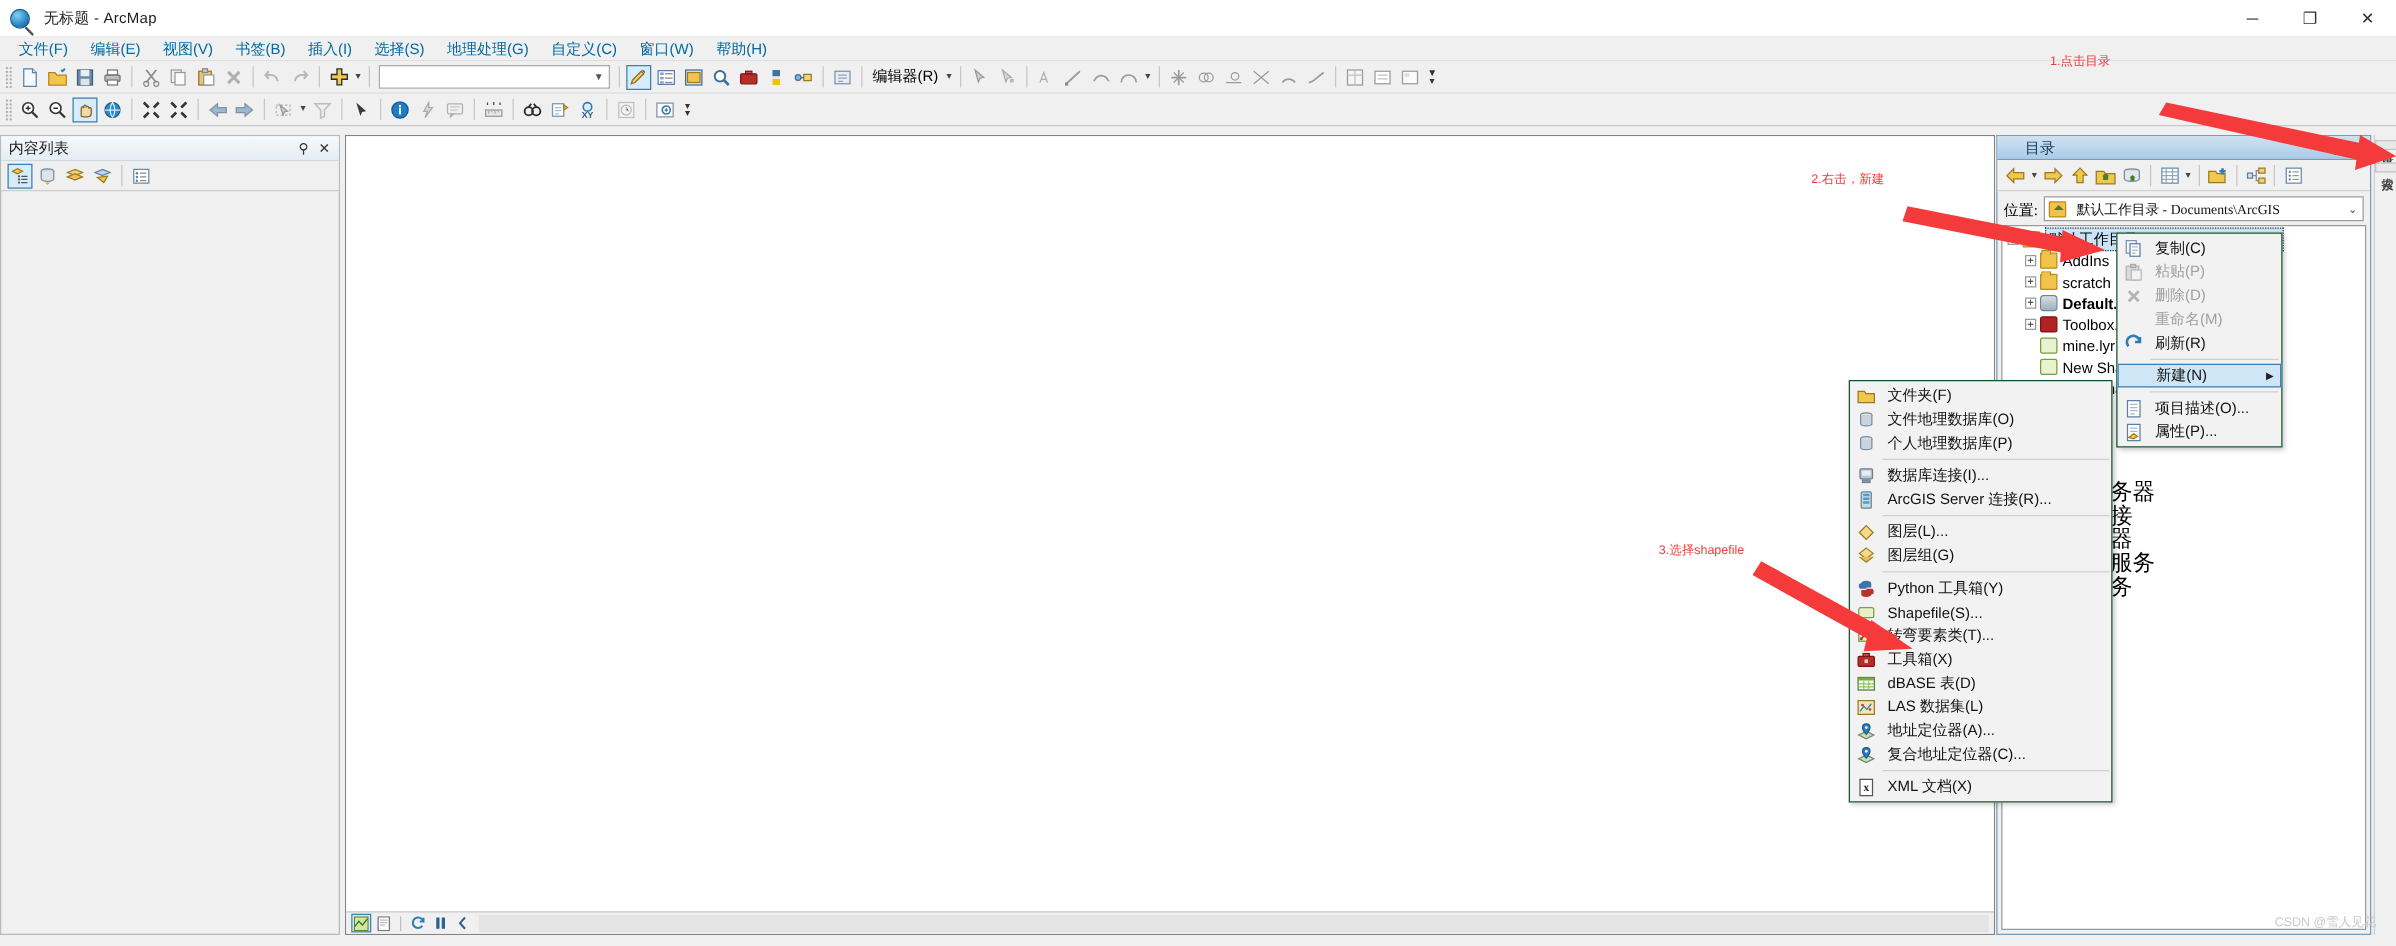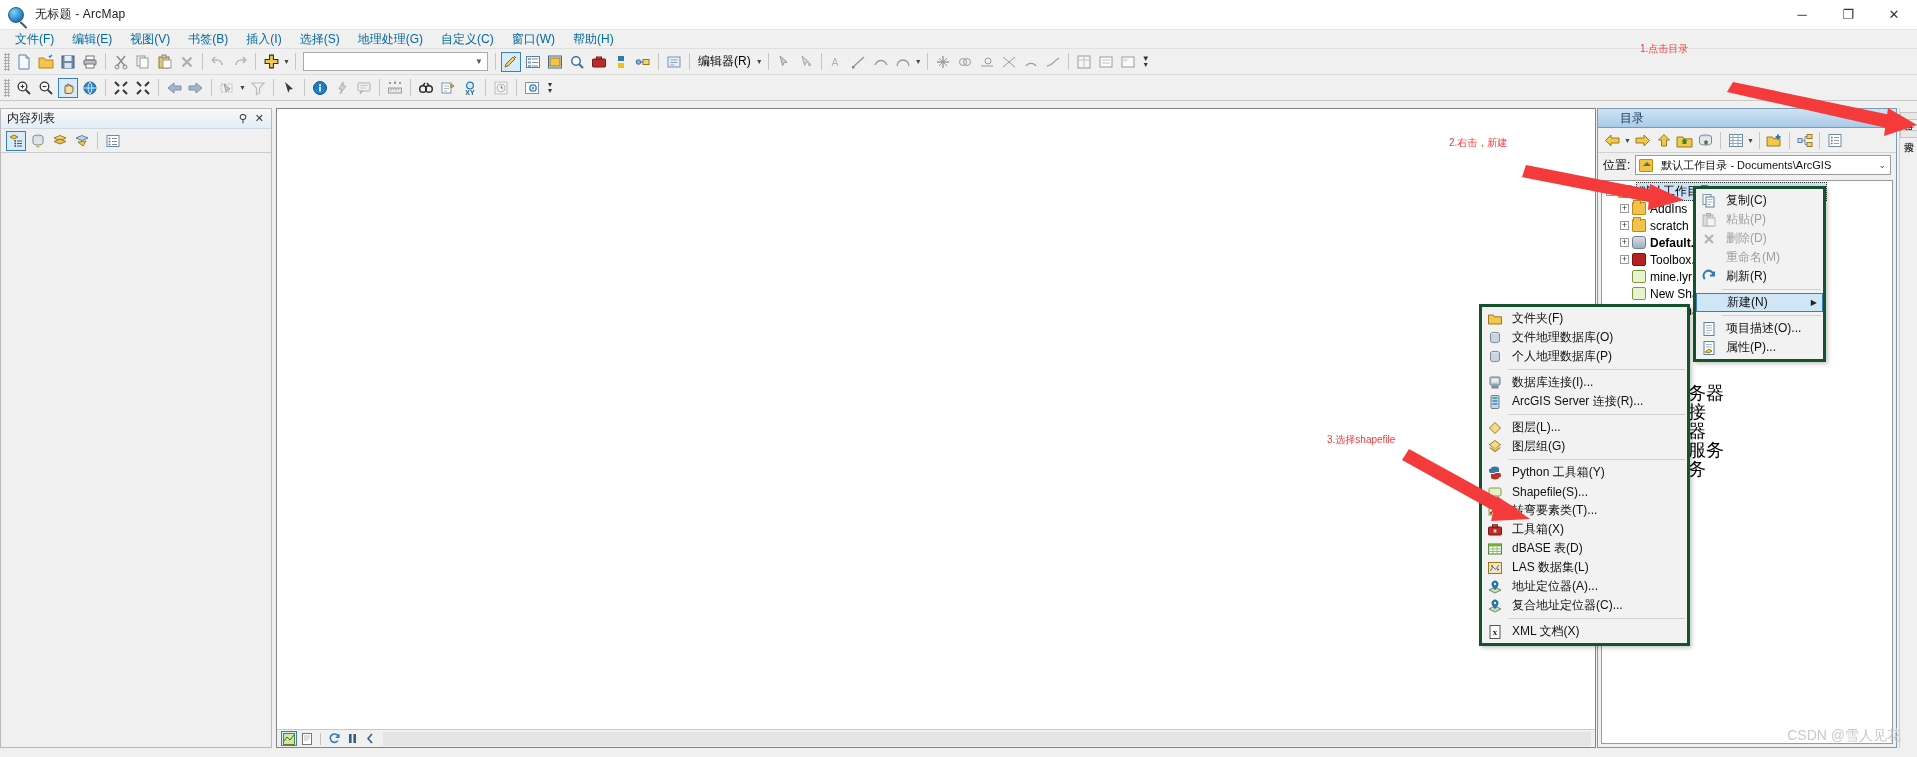--- a/index.html
+++ b/index.html
@@ -153,21 +153,21 @@
   .cat-title .acts div { font-size: 11px; color: #16384f; cursor: pointer; }
   .cat-tools {
     height: 25px; display: flex; align-items: center; padding-left: 4px;
     background: #f0f0f0; border-bottom: 1px solid #d2d2d2;
   }
   .cicon {
     width: 19px; height: 19px; display: inline-flex; align-items: center; justify-content: center;
     font-size: 12px; margin: 0 1px; flex: 0 0 auto;
   }
   .cat-loc {
-    height: 24px; display: flex; align-items: center; padding: 0 5px; gap: 5px;
+    height: 24px; display: flex; align-items: flex-end; padding: 0 5px; gap: 5px; font-family: Liberation Serif, serif;
   }
   .cat-loc .lbl { font-size: 12px; color: #000; white-space: nowrap; }
   .loc-combo {
     flex: 1; height: 20px; background: #fff; border: 1px solid #9c9c9c;
     display: flex; align-items: center; padding-left: 3px; gap: 4px;
     font-size: 11px; color: #111;
   }
   .loc-combo .dd { margin-left: auto; margin-right: 4px; font-size: 9px; color: #444; }
   .cat-tree {
     position: absolute; left: 3px; right: 3px; top: 71px; bottom: 3px;
@@ -206,21 +206,21 @@
   .ico-tbx {
     background: #b32222; border:1px solid #7d1212; border-radius:2px;
   }
   .ico-lyr {
     background: #e8f3cf; border:1px solid #7b9a3d; border-radius:2px;
   }
 
   
   .ctxmenu {
     position: absolute; left: 1693px; top: 186px; width: 133px;
-    background: #f2f2f2; border: 3px solid #14532d;
+    background: #f2f2f2; border: 1px solid #14532d;
     box-shadow: 2px 2px 4px rgba(0,0,0,0.22);
     padding: 2px 0; z-index: 40;
   }
   .ctxmenu.sub {
     left: 1479px; top: 304px; width: 211px; z-index: 41;
   }
   .cmi {
     display: flex; align-items: center; height: 19px; font-size: 12px;
     color: #111; padding-left: 2px; position: relative;
   }
@@ -236,21 +236,21 @@
   .cmi-icon { width: 16px; height: 16px; display:block; }
 
   
   .annot {
     position: absolute; color: #f43a3a; font-size: 10px; z-index: 60; white-space: nowrap;
   }
   svg.arrows { position: absolute; inset: 0; width: 1917px; height: 757px; z-index: 55; pointer-events: none; }
 
   .watermark {
     position: absolute; right: 16px; bottom: 12px;
-    font-size: 14px; color: #c9c9c9; z-index: 70;
+    font-size: 10px; color: #c9c9c9; z-index: 70;
   }
   .right-edge-strip {
     position: absolute; right: 0; top: 108px; width: 18px; height: 640px;
     background: #f0f0f0; border-left: 1px solid #cfcfcf; z-index: 30;
     display: flex; flex-direction: column; align-items: center; padding-top: 4px; gap: 10px;
   }
   .res-tab {
     writing-mode: vertical-rl; font-size: 10px; color: #333;
     background: #e8e8e8; border: 1px solid #c4c4c4; padding: 3px 1px;
   }

